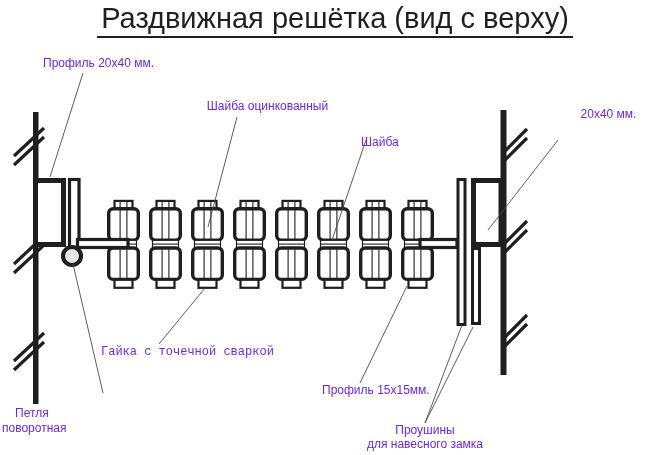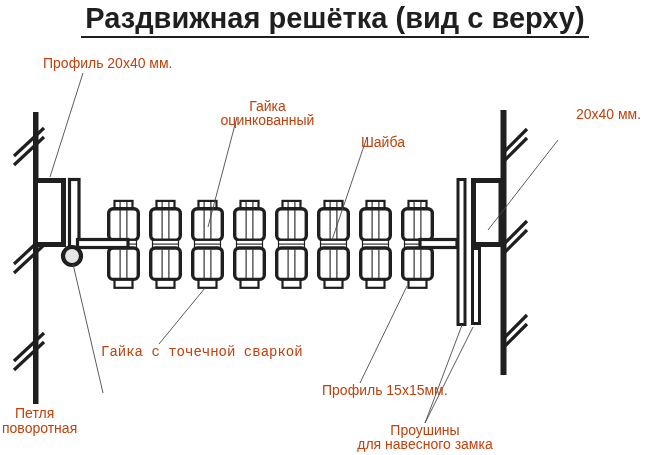--- a/index.html
+++ b/index.html
@@ -1,26 +1,26 @@
 <!DOCTYPE html>
 <html><head>
 <meta charset="utf-8">
 <style>
   html,body{margin:0;padding:0;background:#fff;}
   #stage{
     position:relative;width:670px;height:455px;background:#fff;
     font-family:"Liberation Sans",sans-serif;overflow:hidden;
   }
-  #title-wrap{position:absolute;top:2px;left:0;width:670px;text-align:center;font-weight:bold;}
+  #title-wrap{position:absolute;top:2px;left:0;width:670px;text-align:center;}
   #title{
     display:inline-block;font-size:29px;color:#1f1f1f;
     border-bottom:2px solid #1f1f1f;padding:0 4px 1px 4px;white-space:nowrap;
   }
   .lbl{
-    position:absolute;font-size:14px;line-height:14px;color:#c2410c;white-space:nowrap;
+    position:absolute;font-size:12px;line-height:14px;color:#6d28d9;white-space:nowrap;
   }
   .lbl.center{text-align:center;white-space:normal;}
   svg{position:absolute;top:0;left:0;}
   .ink{stroke:#1f1f1f;fill:#fff;}
   .solid{fill:#1f1f1f;stroke:none;}
   .thin{stroke:#1f1f1f;stroke-width:1.1;fill:none;}
   .leader{stroke:#4a4a4a;stroke-width:0.9;fill:none;}
   .hatch{stroke:#1f1f1f;stroke-width:3.2;fill:none;}
 </style>
 </head>
@@ -111,21 +111,21 @@
       <line x1="407" y1="286" x2="360" y2="383" class="leader"></line>
       <line x1="73" y1="264" x2="103" y2="393" class="leader"></line>
       <line x1="425" y1="423" x2="462" y2="325" class="leader"></line>
       <line x1="425" y1="423" x2="473" y2="327" class="leader"></line>
     </g>
   </svg>
 
   <div class="lbl" style="left:43px;top:56px;">Профиль 20x40 мм.</div>
 
   <div class="lbl center" style="left:205px;top:99px;width:125px;">
-    <div>Гайка оцинкованный</div>
+    <div>Шайба оцинкованный</div>
   </div>
 
   <div class="lbl" style="left:361px;top:121px;margin-top:14px;">Шайба</div>
 
   <div class="lbl center" style="left:547px;top:107px;width:123px;">
     <div>20x40 мм.</div>
   </div>
 
   <div class="lbl" style="left:101px;top:345px;font-family:Liberation Mono, monospace;">Гайка с точечной сваркой</div>
 

